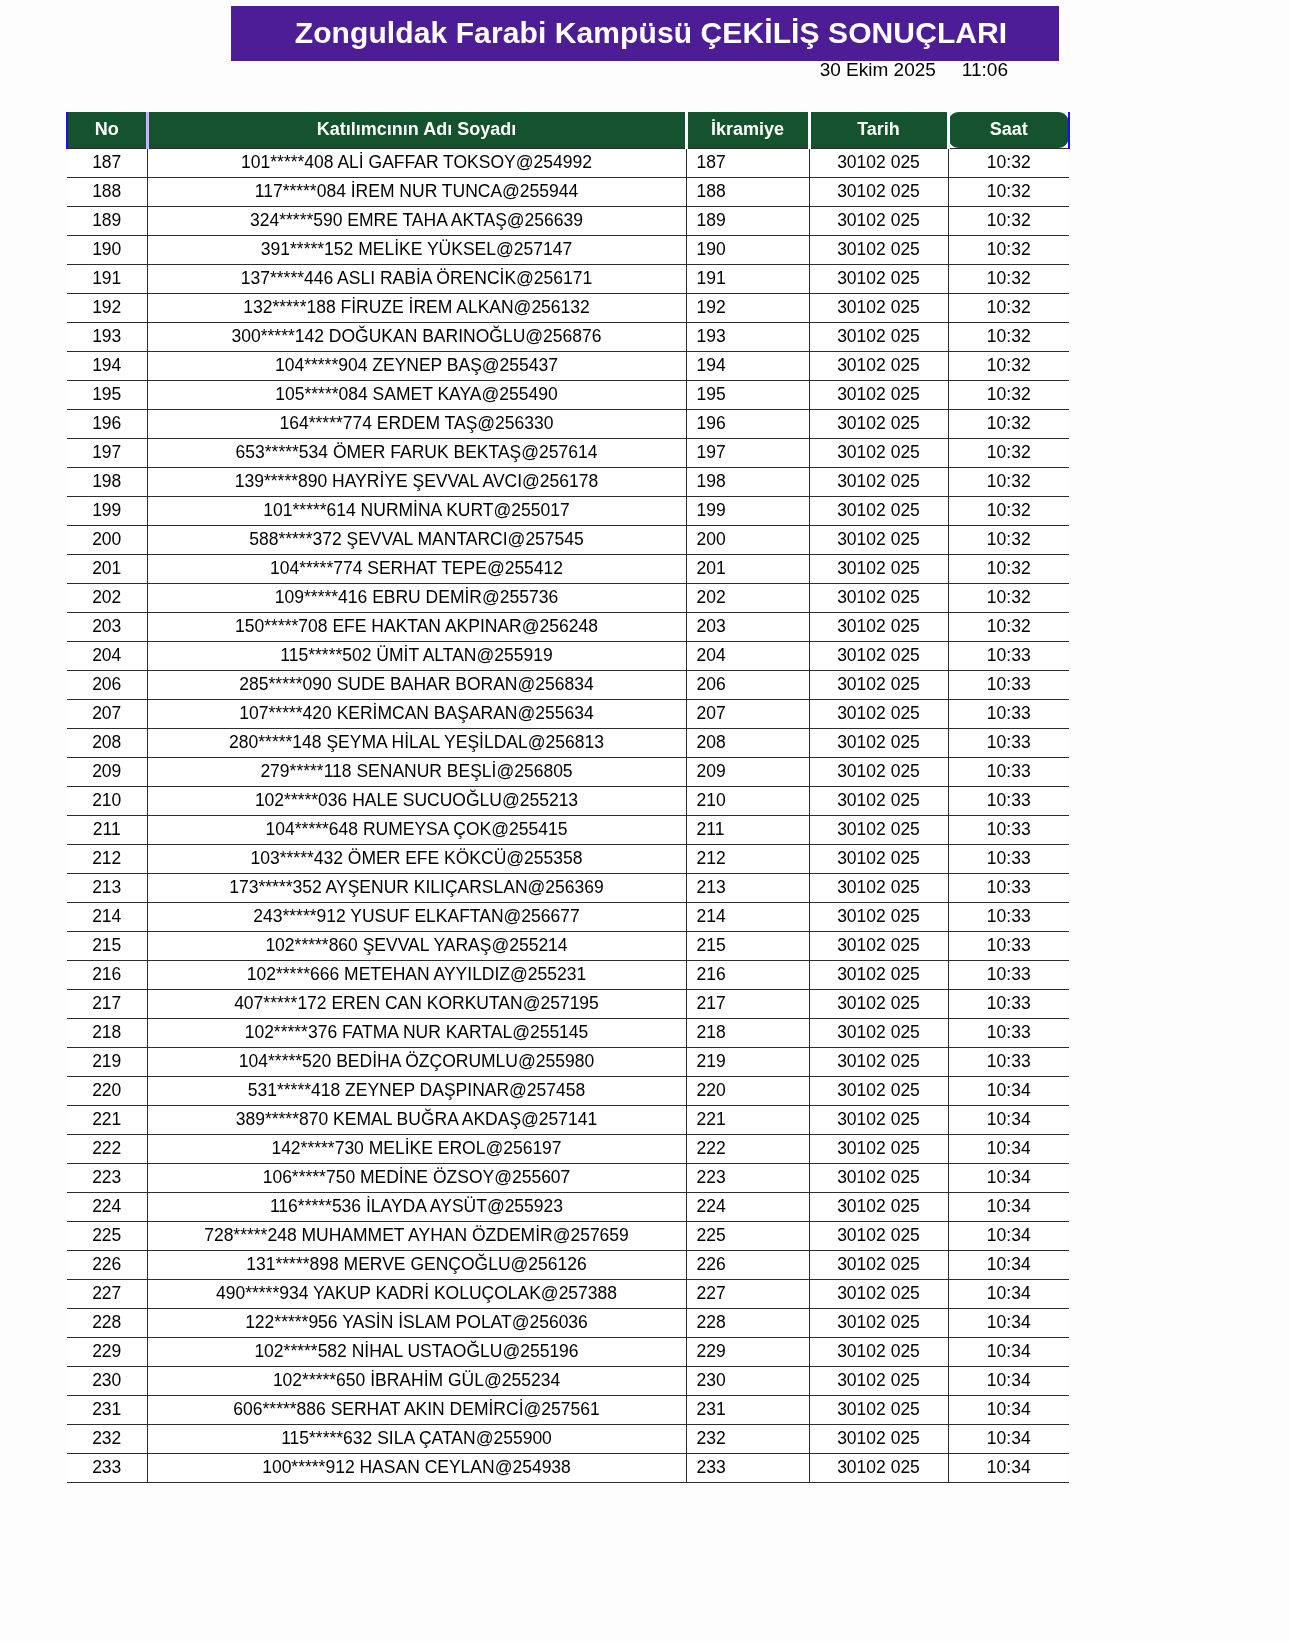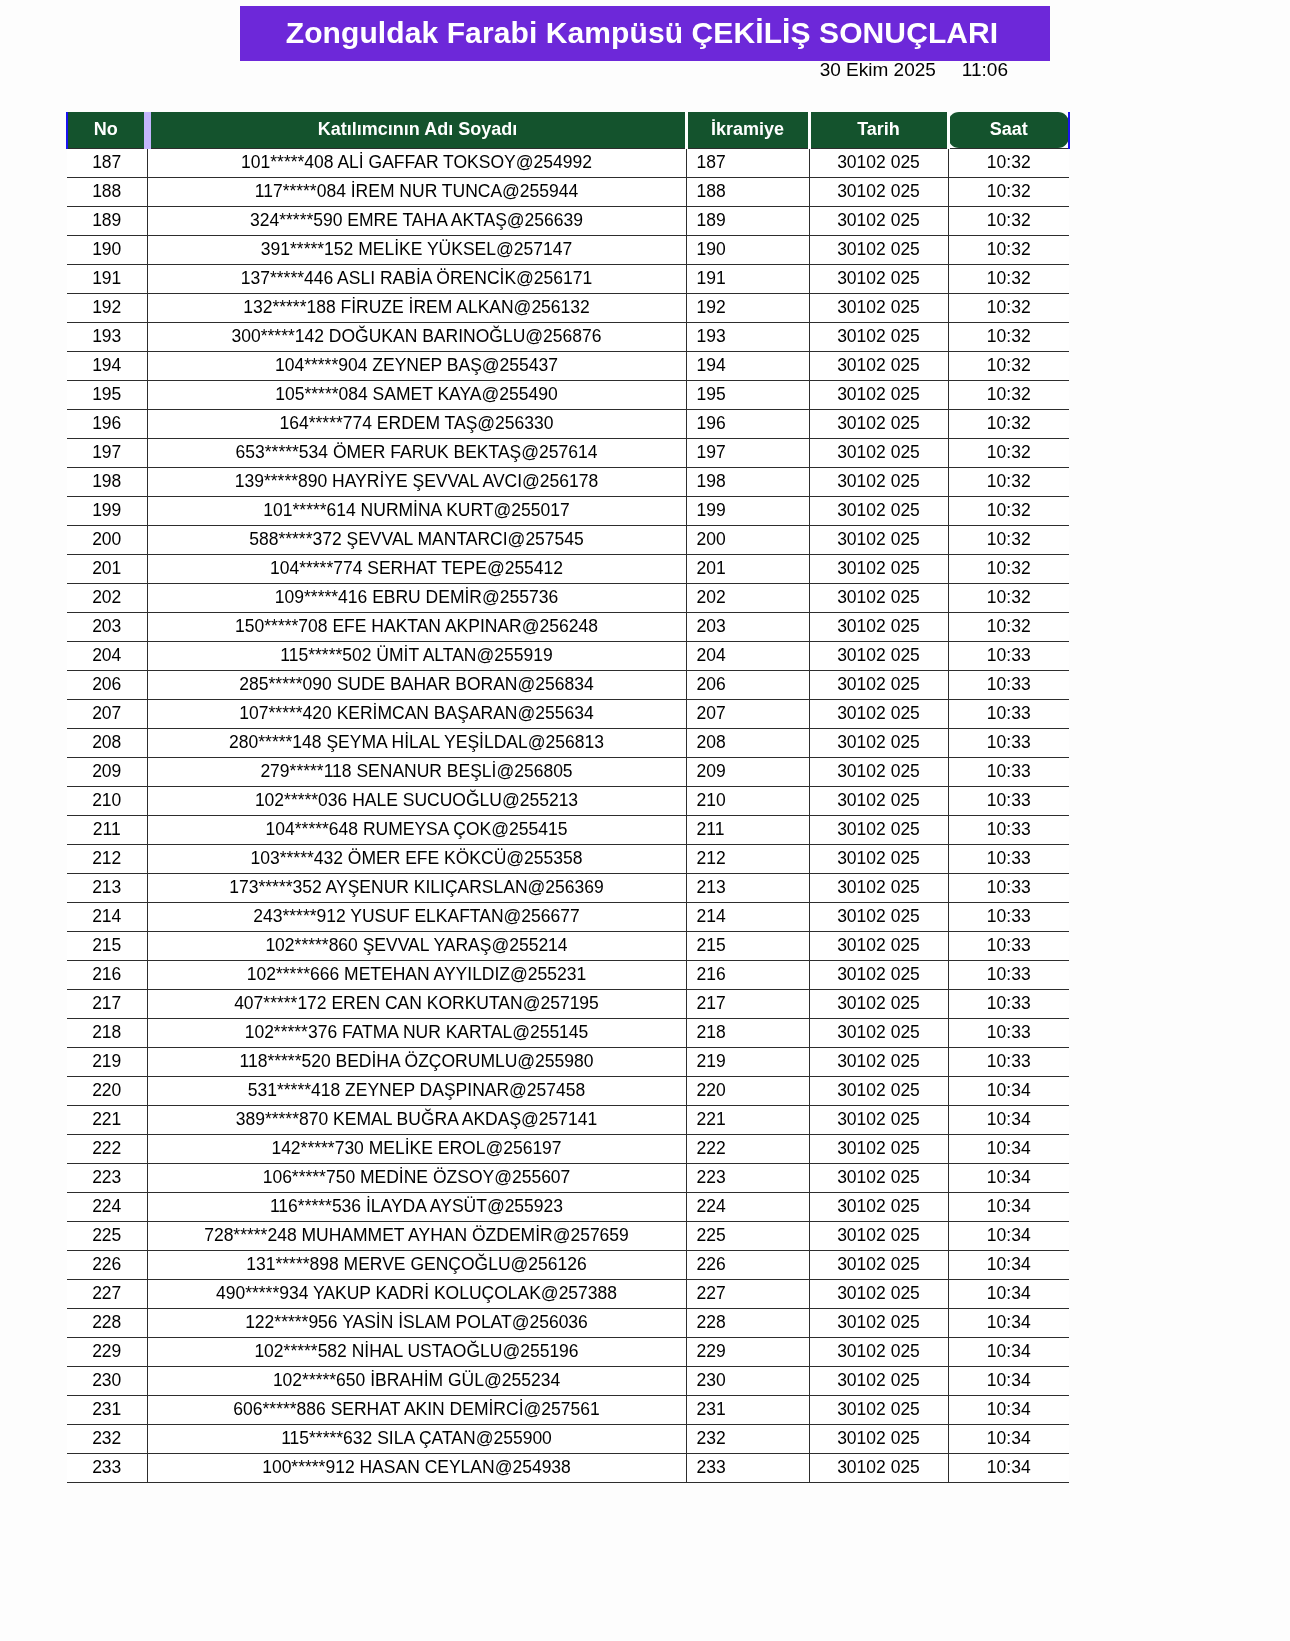--- a/index.html
+++ b/index.html
@@ -25,26 +25,26 @@
   
   .banner-wrap {
     position: absolute;
     left: 0;
     top: 6px;
     width: 1290px;
     display: flex;
     justify-content: center;
   }
   .banner {
-    background: #6d28d9;
+    background: #4c1d95;
     color: #ffffff;
     font-size: 30px;
     font-weight: bold;
     letter-spacing: 0.1px;
-    padding: 10px 52px 12px 46px;
+    padding: 10px 52px 12px 64px;
     white-space: nowrap;
     line-height: 1.1;
     text-align: center;
   }
   
   .datetime-row {
     position: absolute;
     top: 59px;
     left: 0;
     width: 1276px;
@@ -80,21 +80,21 @@
     color: #ffffff;
     font-size: 18px;
     font-weight: bold;
     padding: 7px 4px 8px 4px;
     text-align: center;
     border-left: 2px solid #1a13f0;
     border-right: 2px solid #1a13f0;
     line-height: 1.15;
     white-space: nowrap;
   }
-  table.results thead th.th-name { border-left: 7px solid #c4b5fd; }
+  table.results thead th.th-name { border-left: 3px solid #c4b5fd; }
   table.results thead th.th-prize { border-left: 3px solid #ffffff; }
   table.results thead th.th-date { border-left: 3px solid #ffffff; }
   table.results thead th.th-time { border-left: 3px solid #ffffff; border-radius: 11px; }
 
   table.results tbody td {
     border-top: 1.5px solid #2b2b2b;
     border-bottom: 1.5px solid #2b2b2b;
     border-left: 1.5px solid #2b2b2b;
     border-right: 1.5px solid #2b2b2b;
     padding: 3px 8px 4px 8px;
@@ -373,21 +373,21 @@
           </tr>
           <tr>
             <td class="cell-no">218</td>
             <td class="cell-name">102*****376 FATMA NUR KARTAL@255145</td>
             <td class="cell-prize">218</td>
             <td class="cell-date">30102 025</td>
             <td class="cell-time">10:33</td>
           </tr>
           <tr>
             <td class="cell-no">219</td>
-            <td class="cell-name">118*****520 BEDİHA ÖZÇORUMLU@255980</td>
+            <td class="cell-name">104*****520 BEDİHA ÖZÇORUMLU@255980</td>
             <td class="cell-prize">219</td>
             <td class="cell-date">30102 025</td>
             <td class="cell-time">10:33</td>
           </tr>
           <tr>
             <td class="cell-no">220</td>
             <td class="cell-name">531*****418 ZEYNEP DAŞPINAR@257458</td>
             <td class="cell-prize">220</td>
             <td class="cell-date">30102 025</td>
             <td class="cell-time">10:34</td>

